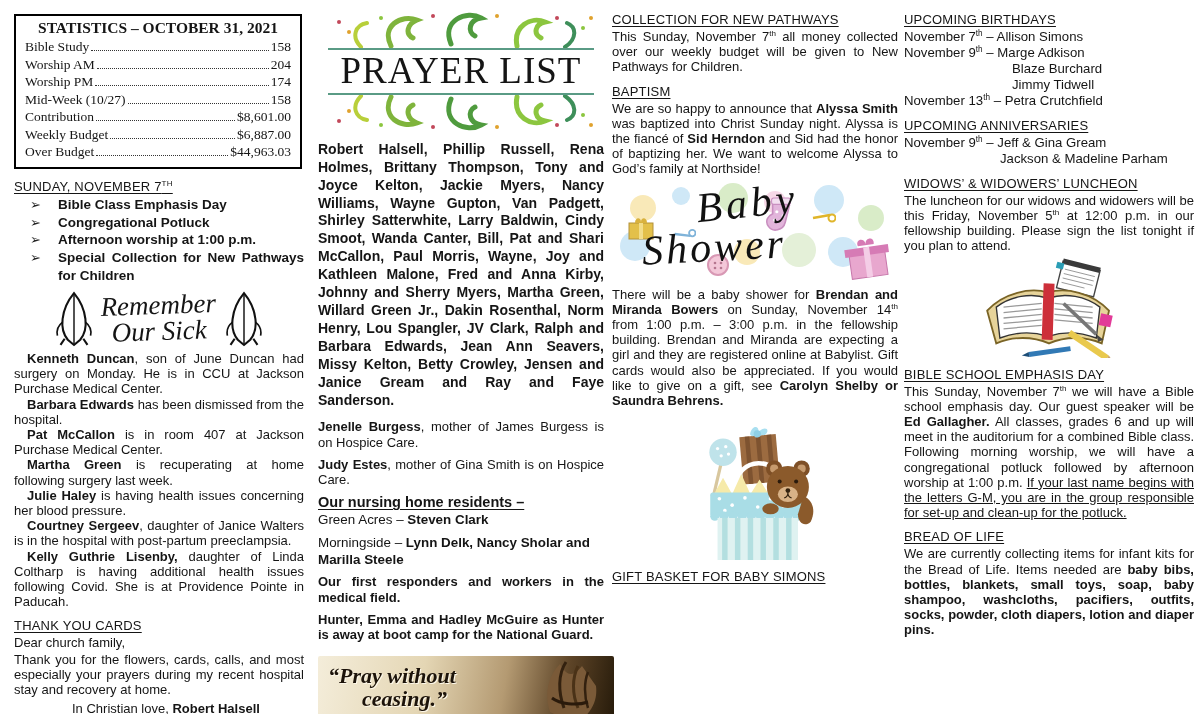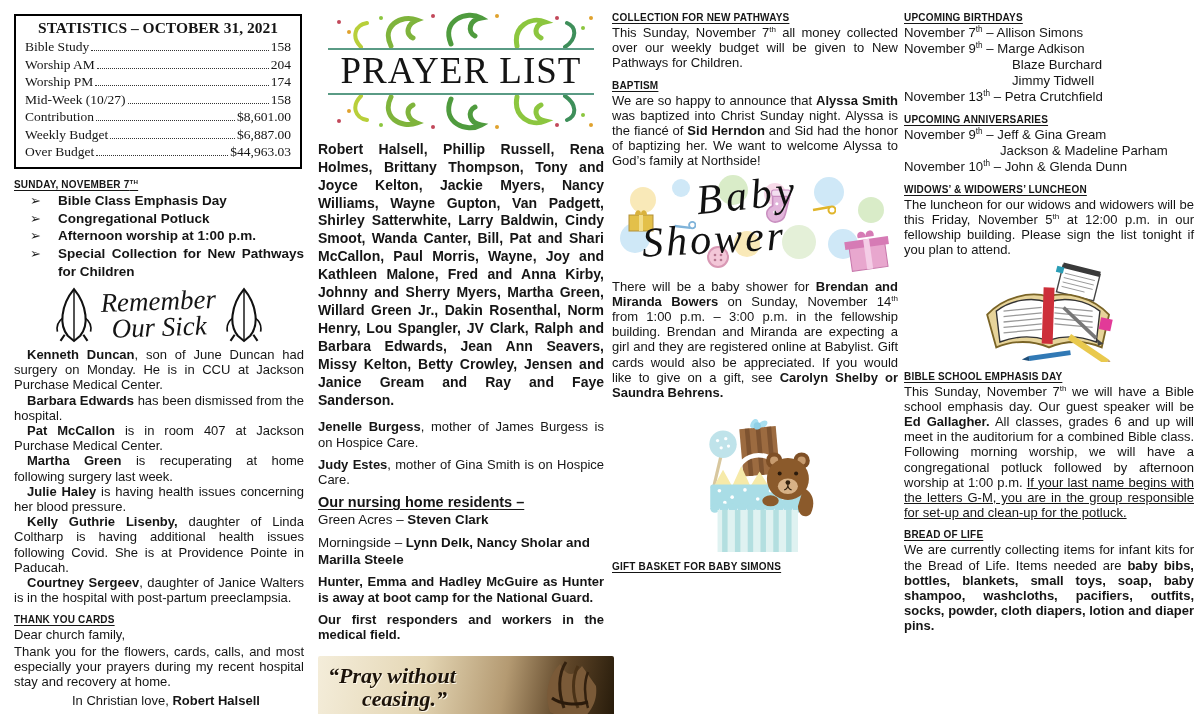--- a/index.html
+++ b/index.html
@@ -4,21 +4,21 @@
 <style>
   * { box-sizing: border-box; margin: 0; padding: 0; }
   html,body { width:1200px; height:714px; background:#fff; overflow:hidden; }
   body { font-family:"Liberation Sans", sans-serif; color:#151515; position:relative; }
   .col { position:absolute; top:10px; }
   #col1 { left:14px;  width:290px; }
   #col2 { left:318px; width:286px; }
   #col3 { left:612px; width:286px; }
   #col4 { left:904px; width:290px; }
 
-  .h { font-weight:bold; font-size:10px; text-decoration:underline; text-underline-offset:2px; letter-spacing:.2px; margin:9px 0 2px; }
+  .h { font-weight:normal; font-size:13px; text-decoration:underline; text-underline-offset:2px; letter-spacing:.2px; margin:9px 0 2px; }
   .h.first { margin-top:2px; }
   p.body { font-size:13px; line-height:1.17; text-align:justify; margin:0 0 7px; }
   p.body.tight { margin-bottom:4px; }
   sup { font-size:.62em; line-height:0; }
 
   
   .stats-box { border:2.5px solid #000; padding:3px 9px 6px; font-family:"Liberation Serif", serif; margin:4px 2px 10px 0; }
   .stats-title { text-align:center; font-weight:bold; font-size:15.5px; margin-bottom:1px; }
   .srow { display:flex; align-items:baseline; font-size:13.5px; line-height:1.3; }
   .srow .dots { flex:1; border-bottom:1.7px dotted #333; margin:0 2px 3px; }
@@ -138,22 +138,22 @@
       <path d="M11 30 C7 33 5 38 6 43 M33 30 C37 33 39 38 38 43" stroke="#111" stroke-width="1.6" fill="none"></path>
       <path d="M13 46 L9 52 M31 46 L35 52" stroke="#111" stroke-width="2"></path>
     </svg>
   </div>
 
   <p class="sick"><span style="font-weight: bold;">Kenneth Duncan</span><span>, son of June Duncan had surgery on Monday. He is in CCU at Jackson Purchase Medical Center.</span></p>
   <p class="sick"><span style="font-weight: bold;">Barbara Edwards</span><span> has been dismissed from the hospital.</span></p>
   <p class="sick"><span style="font-weight: bold;">Pat McCallon</span><span> is in room 407 at Jackson Purchase Medical Center.</span></p>
   <p class="sick"><span style="font-weight: bold;">Martha Green</span><span> is recuperating at home following surgery last week.</span></p>
   <p class="sick"><span style="font-weight: bold;">Julie Haley</span><span> is having health issues concerning her blood pressure.</span></p>
+  <p class="sick"><span style="font-weight: bold;">Courtney Sergeev</span><span>, daughter of Janice Walters is in the hospital with post-partum preeclampsia.</span></p>
   <p class="sick"><span style="font-weight: bold;">Kelly Guthrie Lisenby,</span><span> daughter of Linda Coltharp is having additional health issues following Covid. She is at Providence Pointe in Paducah.</span></p>
-  <p class="sick"><span style="font-weight: bold;">Courtney Sergeev</span><span>, daughter of Janice Walters is in the hospital with post-partum preeclampsia.</span></p>
 
   <div class="h">THANK YOU CARDS</div>
   <div class="dear">Dear church family,</div>
   <p class="body tight">Thank you for the flowers, cards, calls, and most especially your prayers during my recent hospital stay and recovery at home.</p>
   <div class="signoff"><span>In Christian love, </span><span style="font-weight: bold;">Robert Halsell</span></div>
 </div>
 
 <div class="col" id="col2">
   <div class="prayer-head">
     <svg class="flourish" width="280" height="38" viewBox="0 0 280 38">
@@ -193,22 +193,22 @@
     </svg>
   </div>
 
   <p class="names"><span style="font-weight: bold;">Robert Halsell, Phillip Russell, Rena Holmes, Brittany Thompson, Tony and Joyce Kelton, Jackie Myers, Nancy Williams, Wayne Gupton, Van Padgett, Shirley Satterwhite, Larry Baldwin, Cindy Smoot, Wanda Canter, Bill, Pat and Shari McCallon, Paul Morris, Wayne, Joy and Kathleen Malone, Fred and Anna Kirby, Johnny and Sherry Myers, Martha Green, Willard Green Jr., Dakin Rosenthal, Norm Henry, Lou Spangler, JV Clark, Ralph and Barbara Edwards, Jean Ann Seavers, Missy Kelton, Betty Crowley, Jensen and Janice Gream and Ray and Faye Sanderson.</span></p>
   <p class="body"><span style="font-weight: bold;">Jenelle Burgess</span><span>, mother of James Burgess is on Hospice Care.</span></p>
   <p class="body"><span style="font-weight: bold;">Judy Estes</span><span>, mother of Gina Smith is on Hospice Care.</span></p>
 
   <div class="nh">Our nursing home residents –</div>
   <div class="resline"><span>Green Acres – </span><span style="font-weight: bold;">Steven Clark</span></div>
   <div class="resline"><span>Morningside – </span><span style="font-weight: bold;">Lynn Delk, Nancy Sholar and Marilla Steele</span></div>
+  <p class="body" style="margin-top:4px"><span style="font-weight: bold;">Our first responders and workers in the medical field.</span></p>
   <p class="body"><span style="font-weight: bold;">Hunter, Emma and Hadley McGuire as Hunter is away at boot camp for the National Guard.</span></p>
-  <p class="body" style="margin-top:4px"><span style="font-weight: bold;">Our first responders and workers in the medical field.</span></p>
 
   <div class="banner">
     <div class="b1">“Pray without</div>
     <div class="b2">ceasing.”</div>
     <div class="bv">1 Thessalonians 5:17</div>
     <svg width="86" height="68" viewBox="0 0 86 68">
       <path d="M34 6 C22 18 18 36 24 54 L48 66 C64 58 72 44 70 28 L56 8 C48 18 42 20 34 6 Z" fill="#7a5a38"></path>
       <path d="M40 4 C32 16 32 34 38 50" stroke="#33210f" stroke-width="3" fill="none"></path>
       <path d="M52 8 C46 20 46 36 52 50" stroke="#4a3217" stroke-width="3" fill="none"></path>
       <path d="M62 14 C58 24 58 38 62 50" stroke="#33210f" stroke-width="2.5" fill="none"></path>
@@ -343,21 +343,20 @@
   <div class="h first">UPCOMING BIRTHDAYS</div>
   <div class="l4"><span>November 7</span><sup>th</sup><span> – Allison Simons</span></div>
   <div class="l4"><span>November 9</span><sup>th</sup><span> – Marge Adkison</span></div>
   <div class="l4 ind"><span>Blaze Burchard</span></div>
   <div class="l4 ind"><span>Jimmy Tidwell</span></div>
   <div class="l4"><span>November 13</span><sup>th</sup><span> – Petra Crutchfield</span></div>
 
   <div class="h">UPCOMING ANNIVERSARIES</div>
   <div class="l4b"><span>November 9</span><sup>th</sup><span> – Jeff &amp; Gina Gream</span></div>
   <div class="l4b ind"><span>Jackson &amp; Madeline Parham</span></div>
-  <div class="l4b"><span>November 10</span><sup>th</sup><span> – John &amp; Glenda Dunn</span></div>
 
   <div class="h">WIDOWS’ &amp; WIDOWERS’ LUNCHEON</div>
   <p class="body tight"><span>The luncheon for our widows and widowers will be this Friday, November 5</span><sup>th</sup><span> at 12:00 p.m. in our fellowship building. Please sign the list tonight if you plan to attend.</span></p>
 
   <svg class="book-art" width="158" height="100" viewBox="0 0 160 110">
     <g transform="rotate(14 112 20)">
       <rect x="92" y="8" width="42" height="30" fill="#fff" stroke="#444" stroke-width="1.5"></rect>
       <rect x="92" y="5" width="42" height="6" fill="#3a3a3a"></rect>
       <line x1="96" y1="16" x2="130" y2="16" stroke="#999"></line>
         <line x1="96" y1="21" x2="130" y2="21" stroke="#999"></line>

